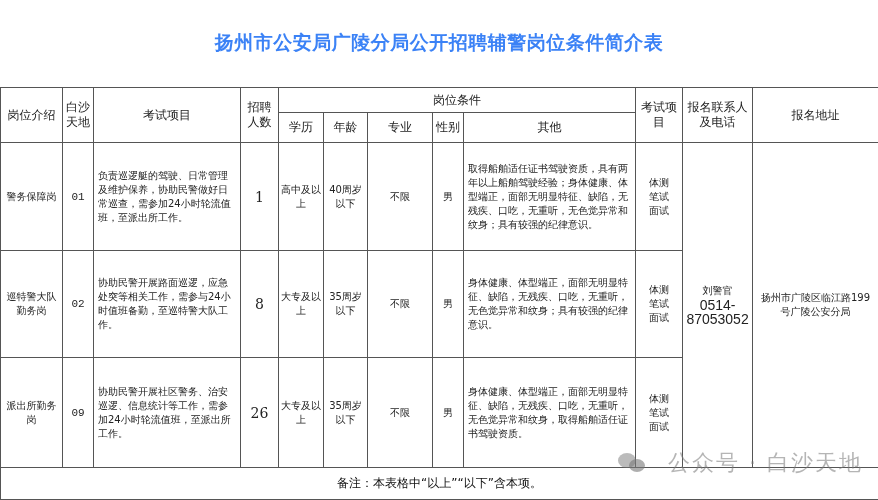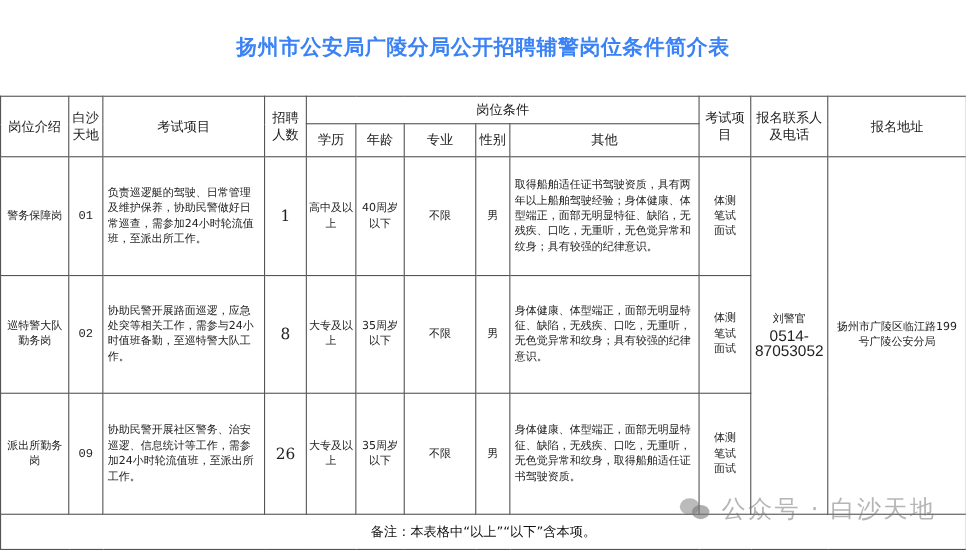--- a/index.html
+++ b/index.html
@@ -9,21 +9,21 @@
       font-family: "DejaVu Serif", "Liberation Serif", serif; font-weight: bold; font-size: 19px; letter-spacing: 0.5px; color: #3b82f6; }
     table.grid { position: absolute; left: 0; top: 87px; width: 878px; border-collapse: collapse; table-layout: fixed; }
     table.grid td { border: 1px solid #555; text-align: center; vertical-align: middle; padding: 0 2px; overflow: hidden; }
     .hdr { font-size: 12px; line-height: 15px; color: #222; }
     .cell { font-size: 10px; line-height: 14px; color: #222; }
     .num { font-family: "DejaVu Serif", "Liberation Serif", serif; font-size: 14px; }
     .code { font-family: Liberation Mono, monospace; font-size: 11px; }
     .left { text-align: left !important; padding: 0 4px !important; }
     .mono { font-family: Liberation Sans, sans-serif; font-size: 14px; }
     .note { text-align: left; font-size: 12px; padding-left: 2px !important; height: 31px; }
-    .watermark { position: absolute; left: 618px; top: 448px; display: flex; align-items: center; gap: 8px;
+    .watermark { position: absolute; left: 618px; top: 448px; display: flex; align-items: center; gap: 20px;
       color: rgba(120,120,120,0.55); font-size: 22px; letter-spacing: 2px; pointer-events: none; }
     .wm-icon { width: 30px; height: 24px; position: relative; }
     .bubble1 { position: absolute; left: 0; top: 2px; width: 18px; height: 15px; border-radius: 50%; background: rgba(120,120,120,0.5); }
     .bubble2 { position: absolute; left: 11px; top: 8px; width: 16px; height: 13px; border-radius: 50%; background: rgba(120,120,120,0.6); }
   </style>
 </head>
 <body>
 
 <div class="title">扬州市公安局广陵分局公开招聘辅警岗位条件简介表</div>
 

